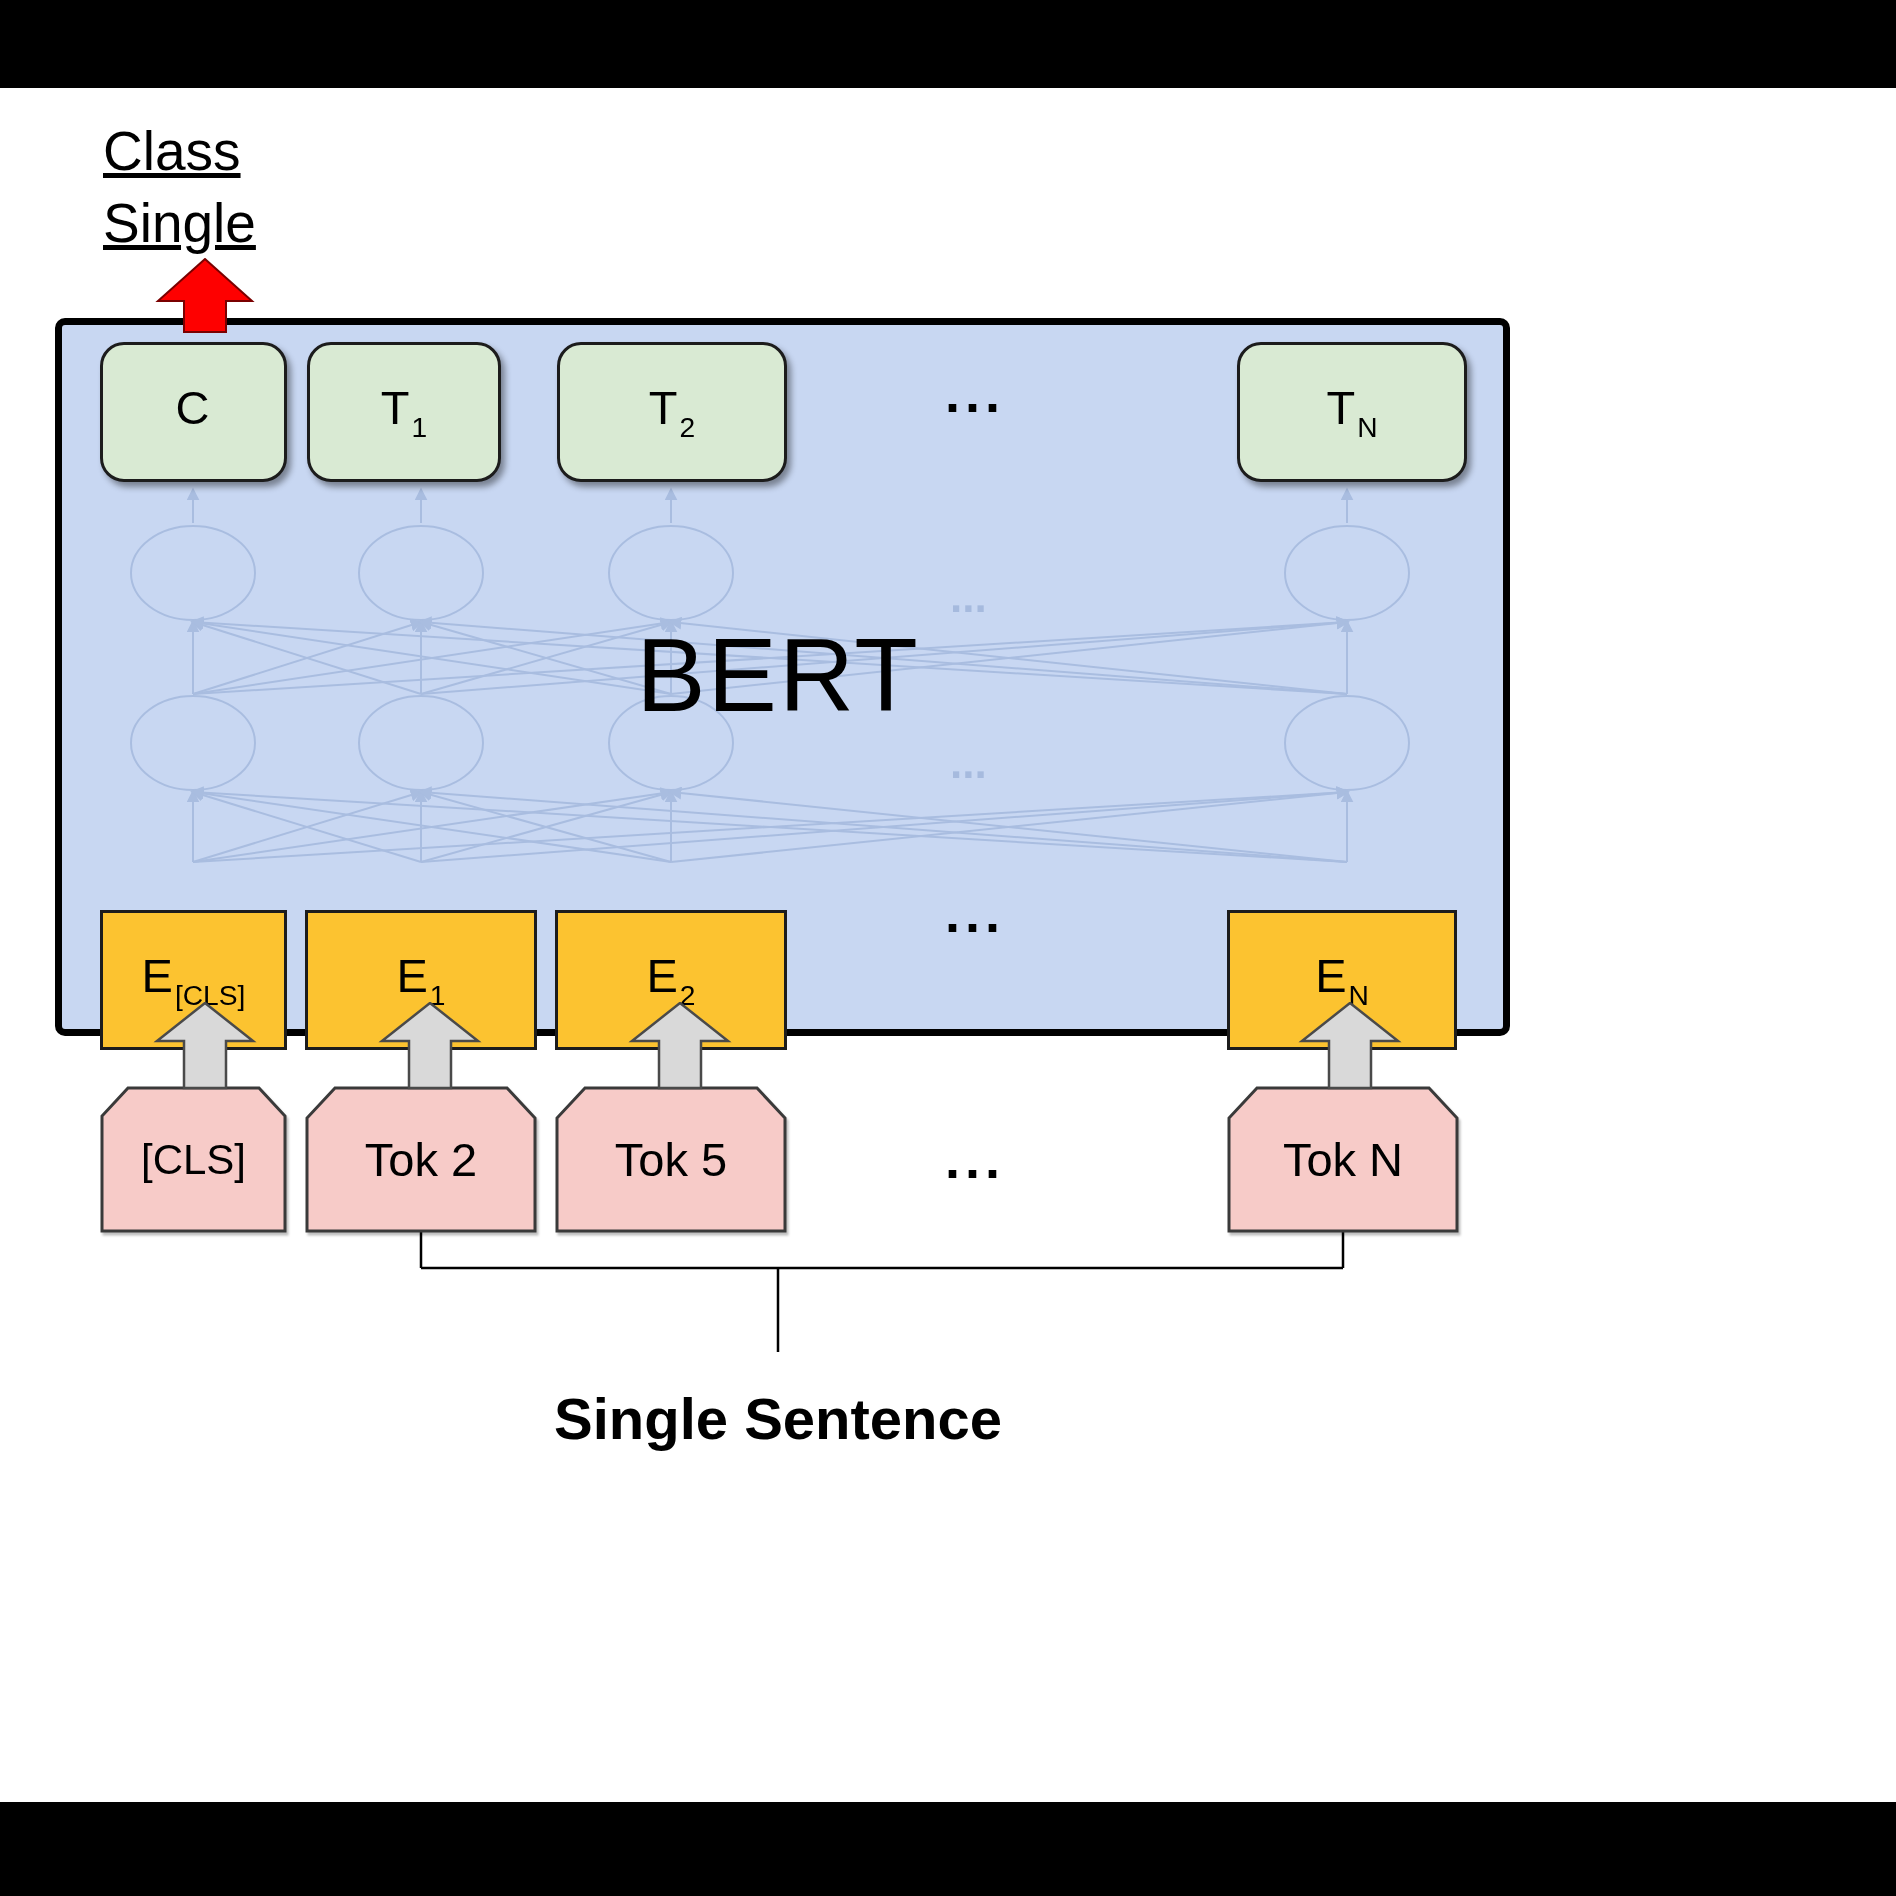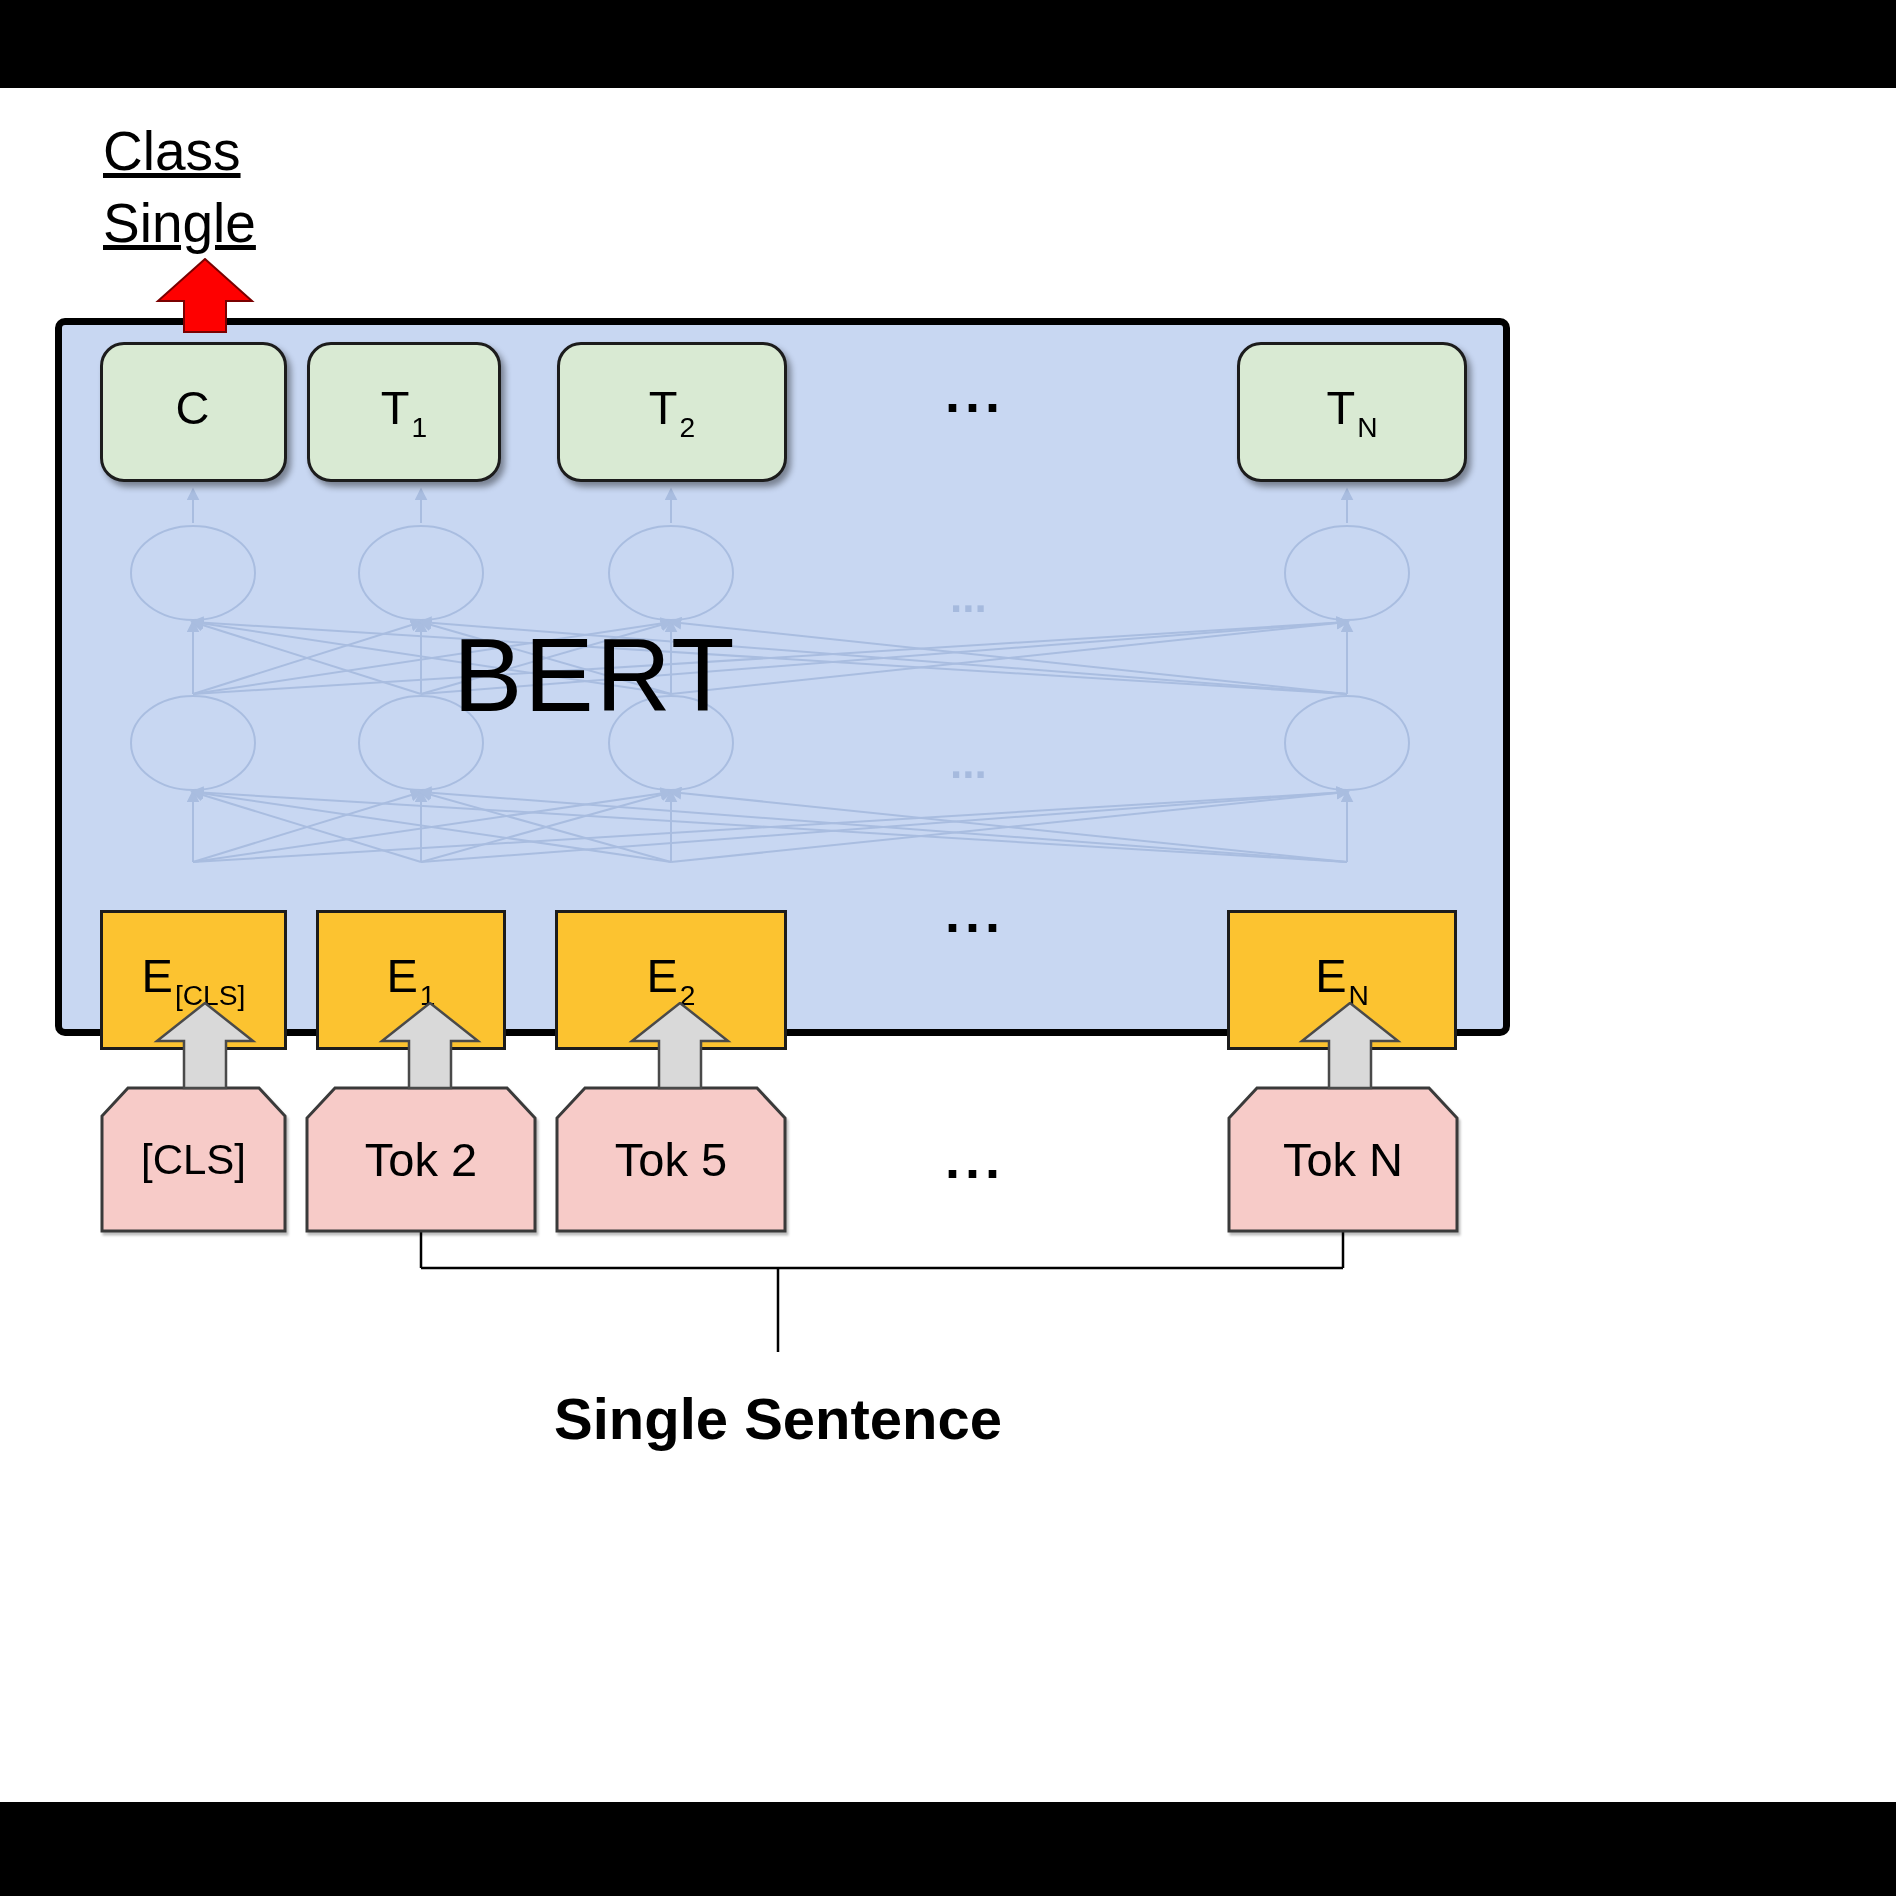--- a/index.html
+++ b/index.html
@@ -19,21 +19,21 @@
   .class-arrow { position: absolute; left: 155px; top: 258px; z-index: 7; }
 
   .bert-box {
     position: absolute; left: 55px; top: 318px; width: 1455px; height: 718px;
     background: var(--bert-box, #c8d7f2);
     border: 7px solid #000; border-radius: 10px; z-index: 1;
   }
   .net { position: absolute; left: 55px; top: 318px; width: 1455px; height: 718px; z-index: 2; pointer-events: none; }
   .net-dots { position: absolute; z-index: 2; font-size: 44px; font-weight: bold; color: var(--network-stroke, #8ba4cf); opacity: .55; }
 
-  .bert-title { position: absolute; left: 453px; top: 616px; width: 650px; font-size: 104px; letter-spacing: 2px; z-index: 3; }
+  .bert-title { position: absolute; left: 453px; top: 616px; width: 650px; text-align: center; font-size: 104px; letter-spacing: 2px; z-index: 3; }
 
   .obox {
     position: absolute; top: 342px; height: 140px;
     background: var(--output-box, #d9ead3);
     border: 3px solid #1c1c1c; border-radius: 24px;
     box-shadow: 4px 5px 6px rgba(0,0,0,.4);
     display: flex; align-items: center; justify-content: center;
     font-size: 47px; z-index: 4;
   }
   .ebox {
@@ -146,21 +146,21 @@
   <span class="t"><span>T</span><span class="sub">2</span></span>
 </div>
 <div class="obox" style="left:1237px;width:230px">
   <span class="t"><span>T</span><span class="sub">N</span></span>
 </div>
 <div class="dots" style="left:915px;top:362px">...</div>
 
 <div class="ebox" style="left:100px;width:187px">
   <span class="t"><span>E</span><span class="sub">[CLS]</span></span>
 </div>
-<div class="ebox" style="left:316px;width:190px">
+<div class="ebox" style="left:305px;width:232px">
   <span class="t"><span>E</span><span class="sub">1</span></span>
 </div>
 <div class="ebox" style="left:555px;width:232px">
   <span class="t"><span>E</span><span class="sub">2</span></span>
 </div>
 <div class="ebox" style="left:1227px;width:230px">
   <span class="t"><span>E</span><span class="sub">N</span></span>
 </div>
 <div class="dots" style="left:915px;top:882px">...</div>
 

